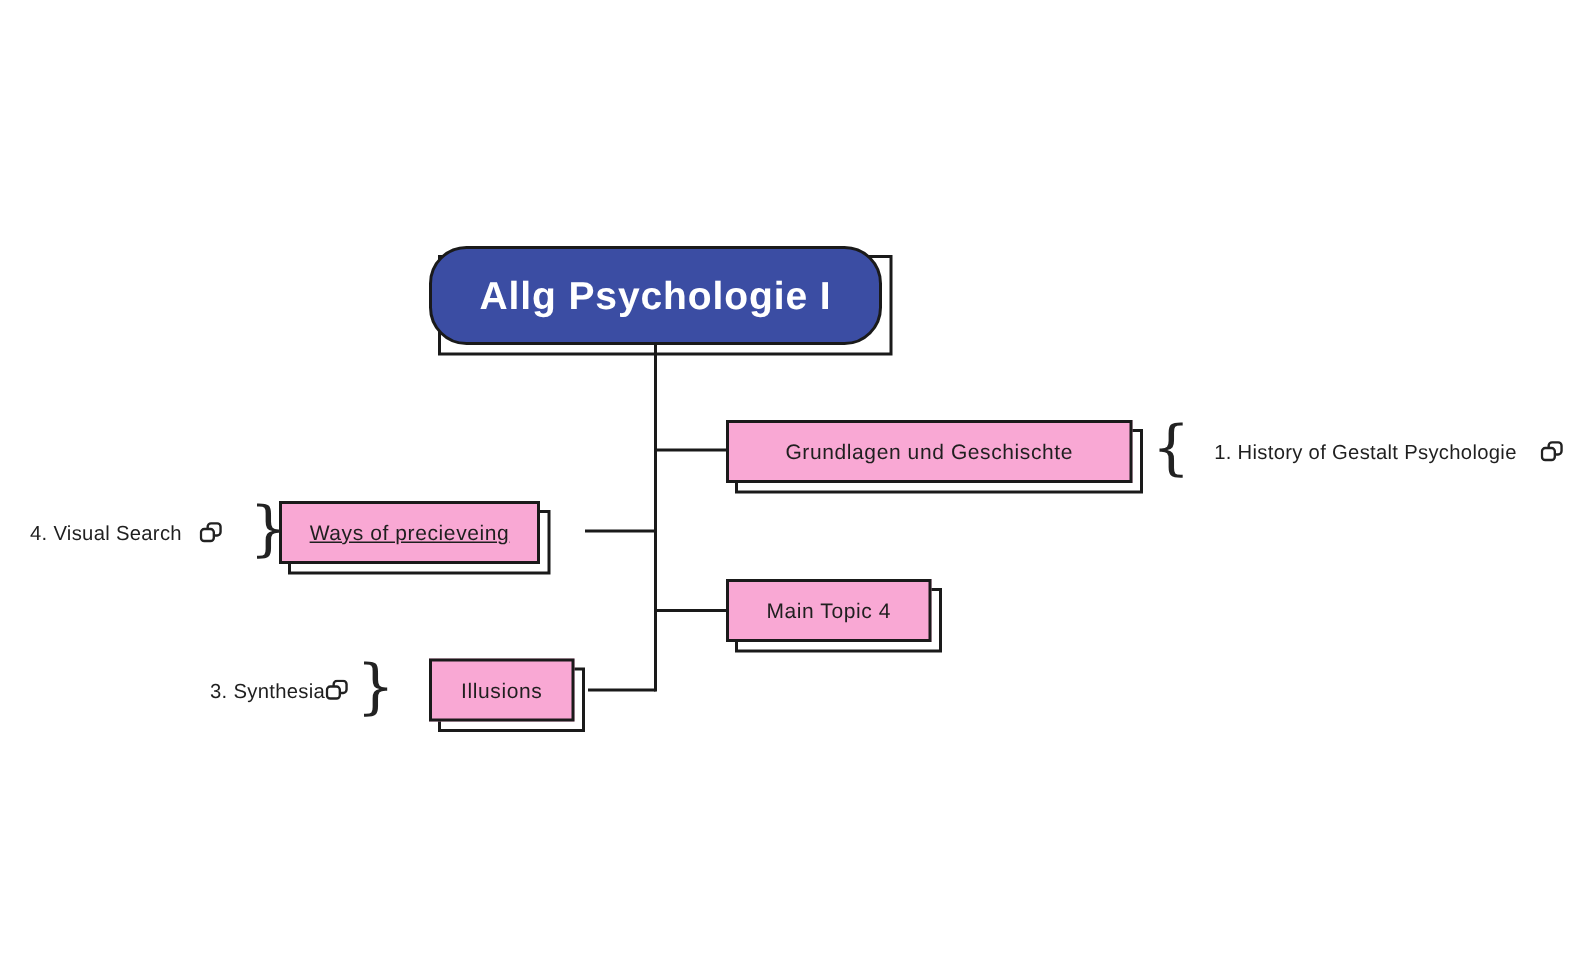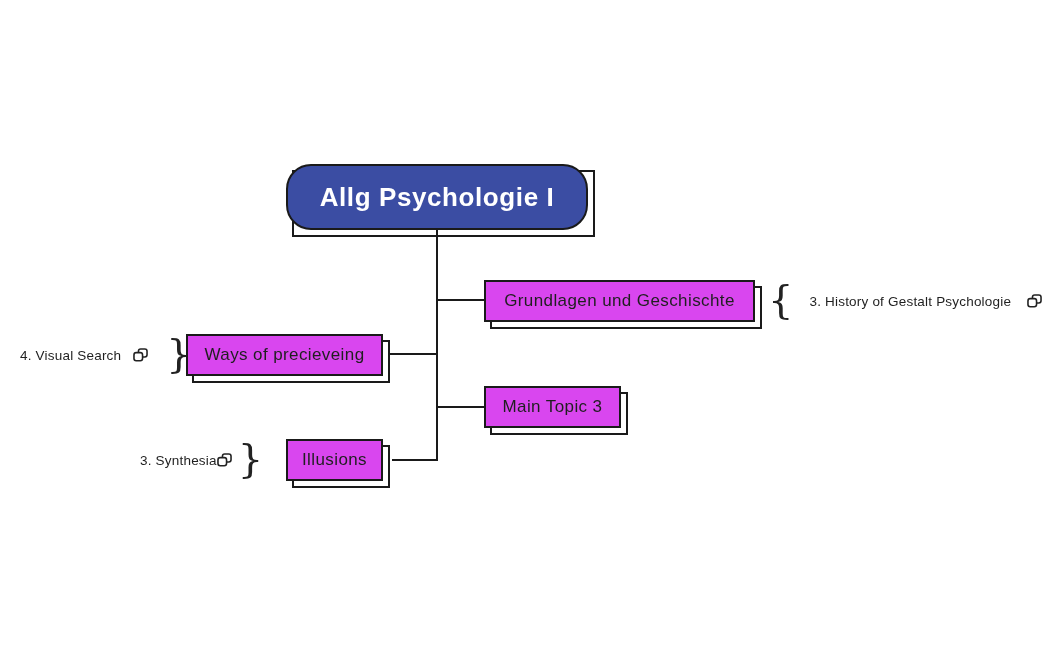--- a/index.html
+++ b/index.html
@@ -24,23 +24,23 @@
     background: #1a1a1a;
   }
 
   
   .node {
     position: absolute;
     box-sizing: border-box;
     display: flex;
     align-items: center;
     justify-content: center;
-    background: #d946ef;
+    background: #f9a8d4;
     border: 2.5px solid #1a1a1a;
-    font-size: 17px;
+    font-size: 14px;
     letter-spacing: 0.4px;
     white-space: nowrap;
   }
   .node::after {
     content: "";
     position: absolute;
     top: -2.5px; left: -2.5px; right: -2.5px; bottom: -2.5px;
     transform: translate(6px, 6px);
     background: #ffffff;
     border: 2.5px solid #1a1a1a;
@@ -93,35 +93,35 @@
   <div class="line" style="left:392px; top:459px; width:45px; height:2px;"></div>
 
   <div class="node root" style="left:286px; top:164px; width:302px; height:66px; background:#3b4da3;">
     <span>Allg Psychologie I</span>
   </div>
 
   <div class="node" style="left:484px; top:280px; width:271px; height:42px;">
     <span>Grundlagen und Geschischte</span>
   </div>
 
-  <div class="node" style="left:186px; top:334px; width:197px; height:42px;">
+  <div class="node" style="left:186px; top:334px; width:174px; height:42px;text-decoration:underline;">
     <span>Ways of precieveing</span>
   </div>
 
   <div class="node" style="left:484px; top:386px; width:137px; height:42px;">
-    <span>Main Topic 3</span>
+    <span>Main Topic 4</span>
   </div>
 
   <div class="node" style="left:286px; top:439px; width:97px; height:42px;align-items:center;">
     <span>Illusions</span>
   </div>
 
   <div class="attachment" style="left:768px; top:280px; gap:16px;">
     <span class="brace">{</span>
-    <span class="note-label">3. History of Gestalt Psychologie</span>
+    <span class="note-label">1. History of Gestalt Psychologie</span>
     <span class="copy-ic">
       <svg width="15" height="14" viewBox="0 0 16 15">
         <rect x="5.8" y="1" width="9.2" height="8.6" rx="2.4" fill="none" stroke="#222" stroke-width="1.7"></rect>
         <rect x="1" y="5" width="9.2" height="8.6" rx="2.4" fill="#fff" stroke="#222" stroke-width="1.7"></rect>
       </svg>
     </span>
   </div>
 
   <div class="attachment" style="left:20px; top:334px; gap:12px;">
     <span class="note-label">4. Visual Search</span>

